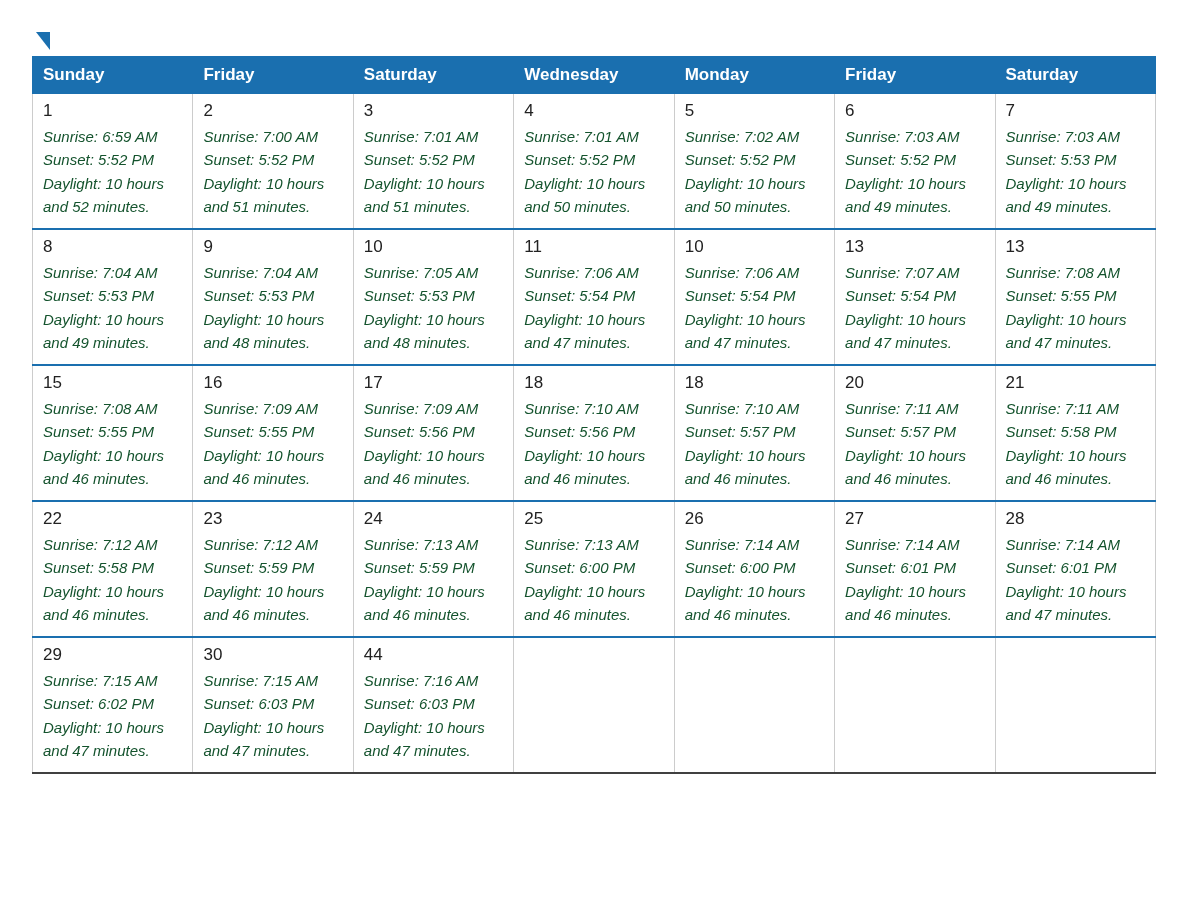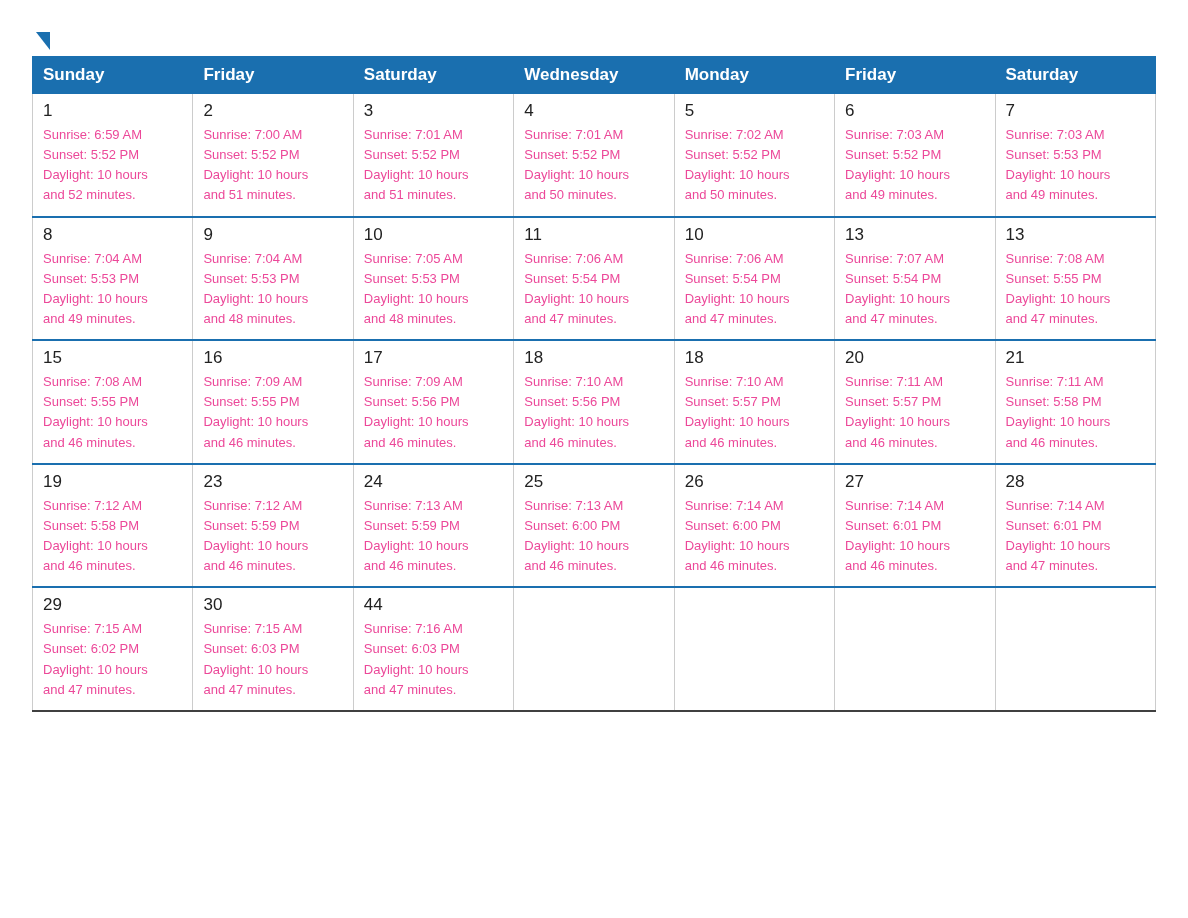--- a/index.html
+++ b/index.html
@@ -87,23 +87,24 @@
     .calendar-table tr:last-child td {
       border-bottom: 2px solid #404040;
     }
     .day-number {
       font-size: 17px;
       font-weight: normal;
       margin-bottom: 4px;
       display: block;
     }
     .day-info {
-      font-size: 13px;
+      font-size: 15px;
       line-height: 1.55;
-      color: #ec4899;
+      color: #14532d;
+      font-style: italic;
     }
     .empty-cell {
       background: #fff;
     }
   </style>
 </head>
 <body>
 
 <div class="header-row">
   <div class="logo">
@@ -217,21 +218,21 @@
           <span class="day-number">20</span>
           <div class="day-info">Sunrise: 7:11 AM<br>Sunset: 5:57 PM<br>Daylight: 10 hours<br>and 46 minutes.</div>
         </td>
         <td>
           <span class="day-number">21</span>
           <div class="day-info">Sunrise: 7:11 AM<br>Sunset: 5:58 PM<br>Daylight: 10 hours<br>and 46 minutes.</div>
         </td>
       </tr>
       <tr>
         <td>
-          <span class="day-number">19</span>
+          <span class="day-number">22</span>
           <div class="day-info">Sunrise: 7:12 AM<br>Sunset: 5:58 PM<br>Daylight: 10 hours<br>and 46 minutes.</div>
         </td>
         <td>
           <span class="day-number">23</span>
           <div class="day-info">Sunrise: 7:12 AM<br>Sunset: 5:59 PM<br>Daylight: 10 hours<br>and 46 minutes.</div>
         </td>
         <td>
           <span class="day-number">24</span>
           <div class="day-info">Sunrise: 7:13 AM<br>Sunset: 5:59 PM<br>Daylight: 10 hours<br>and 46 minutes.</div>
         </td>

